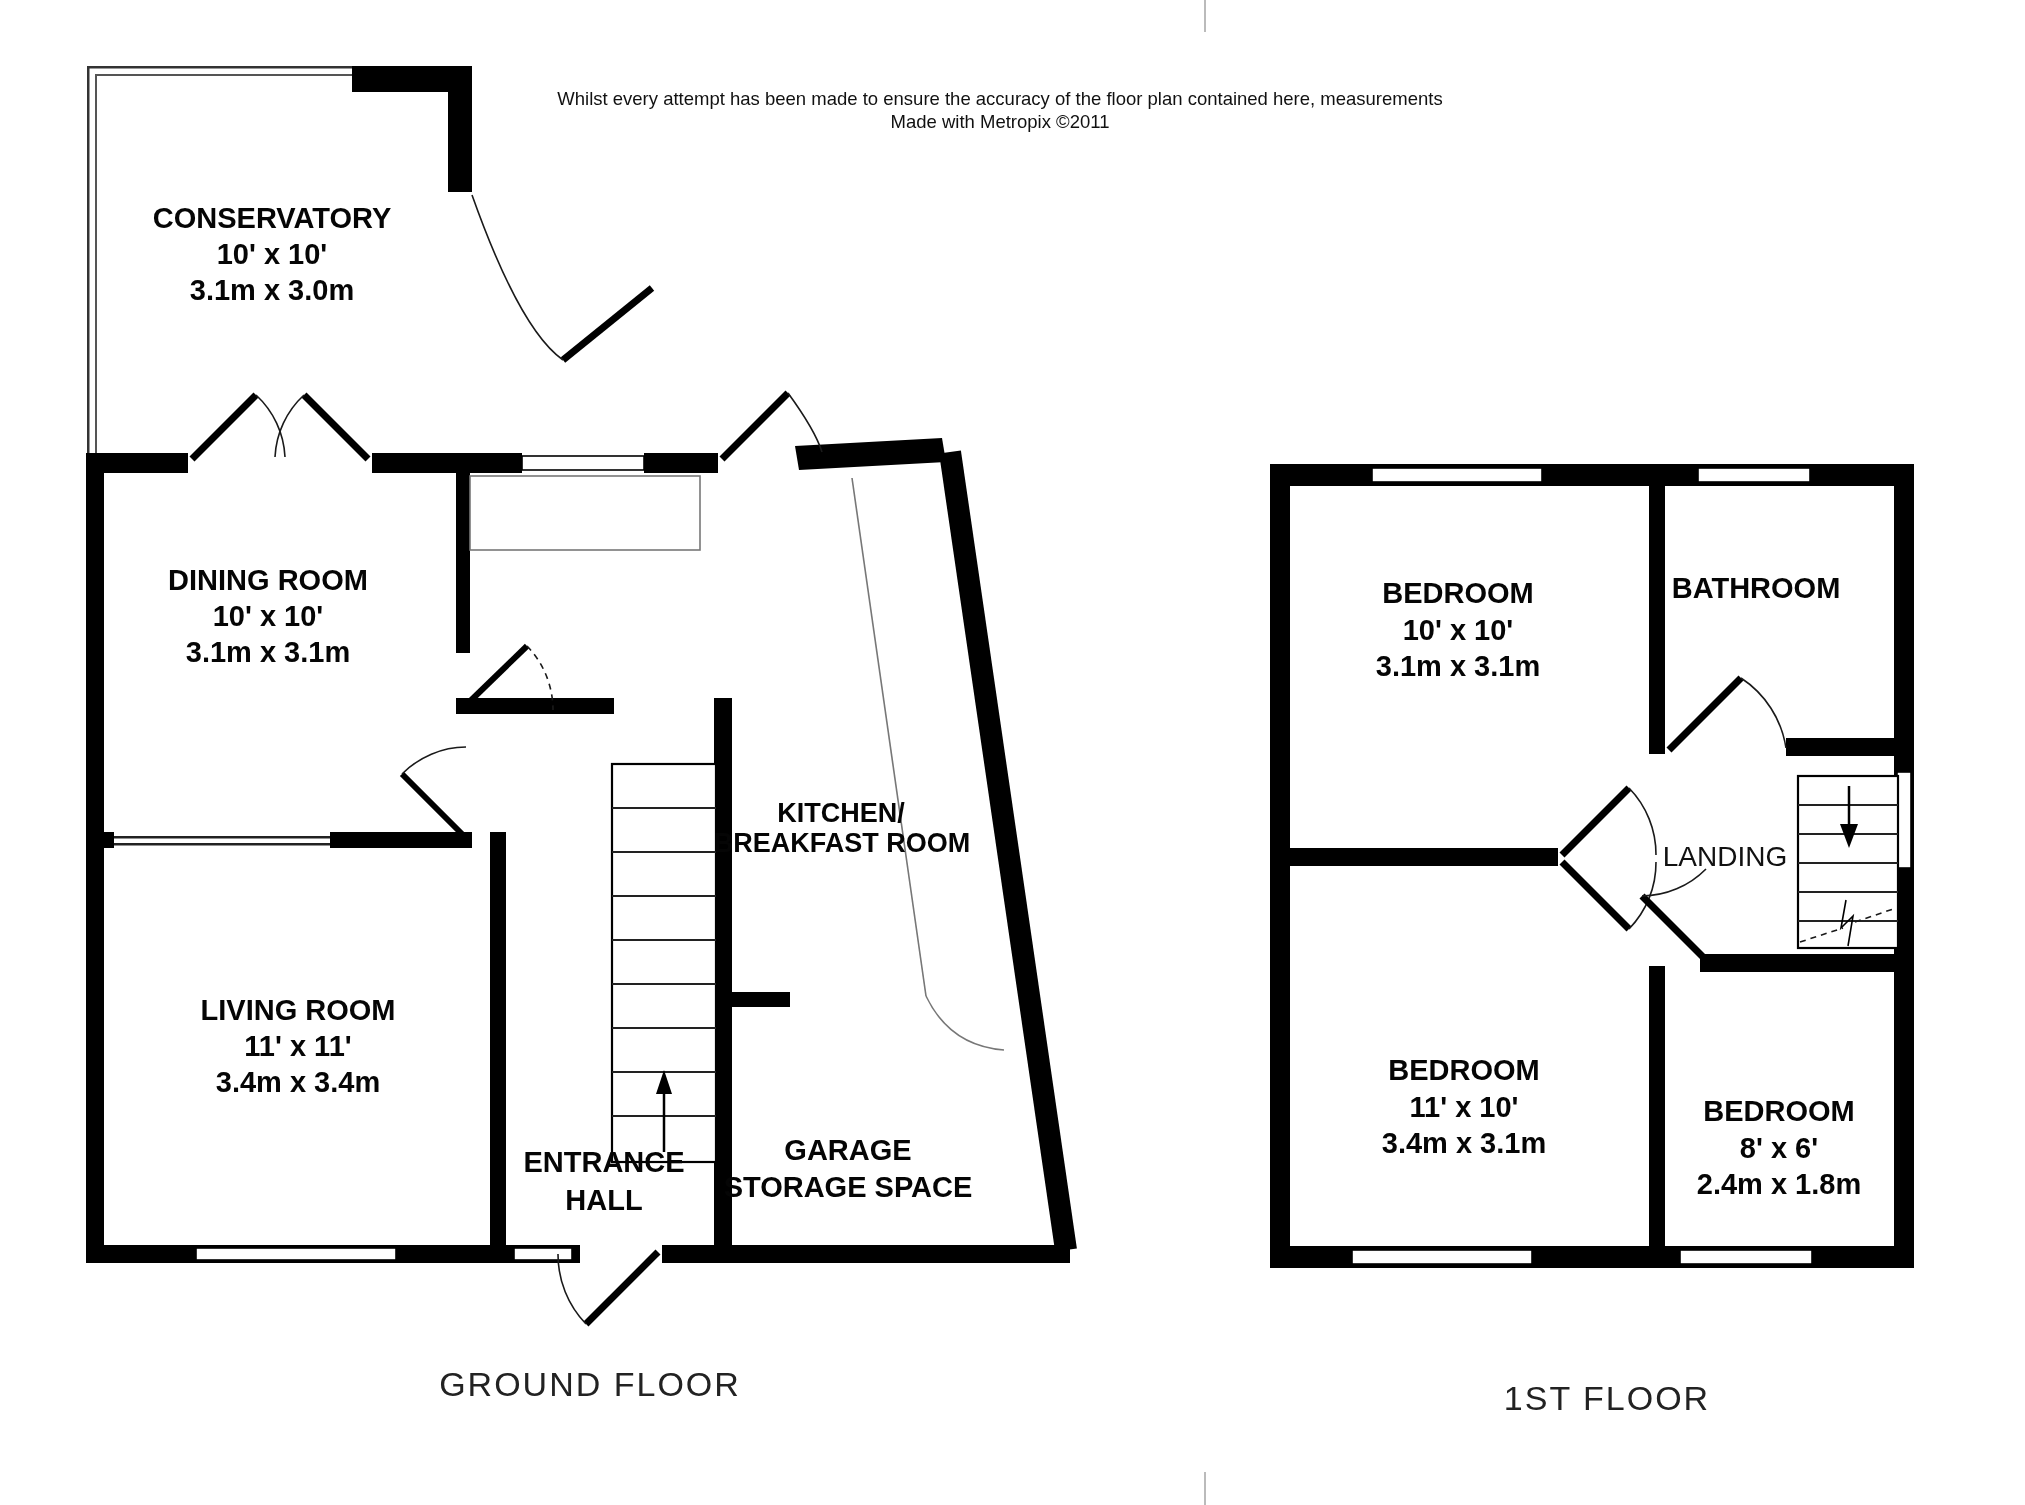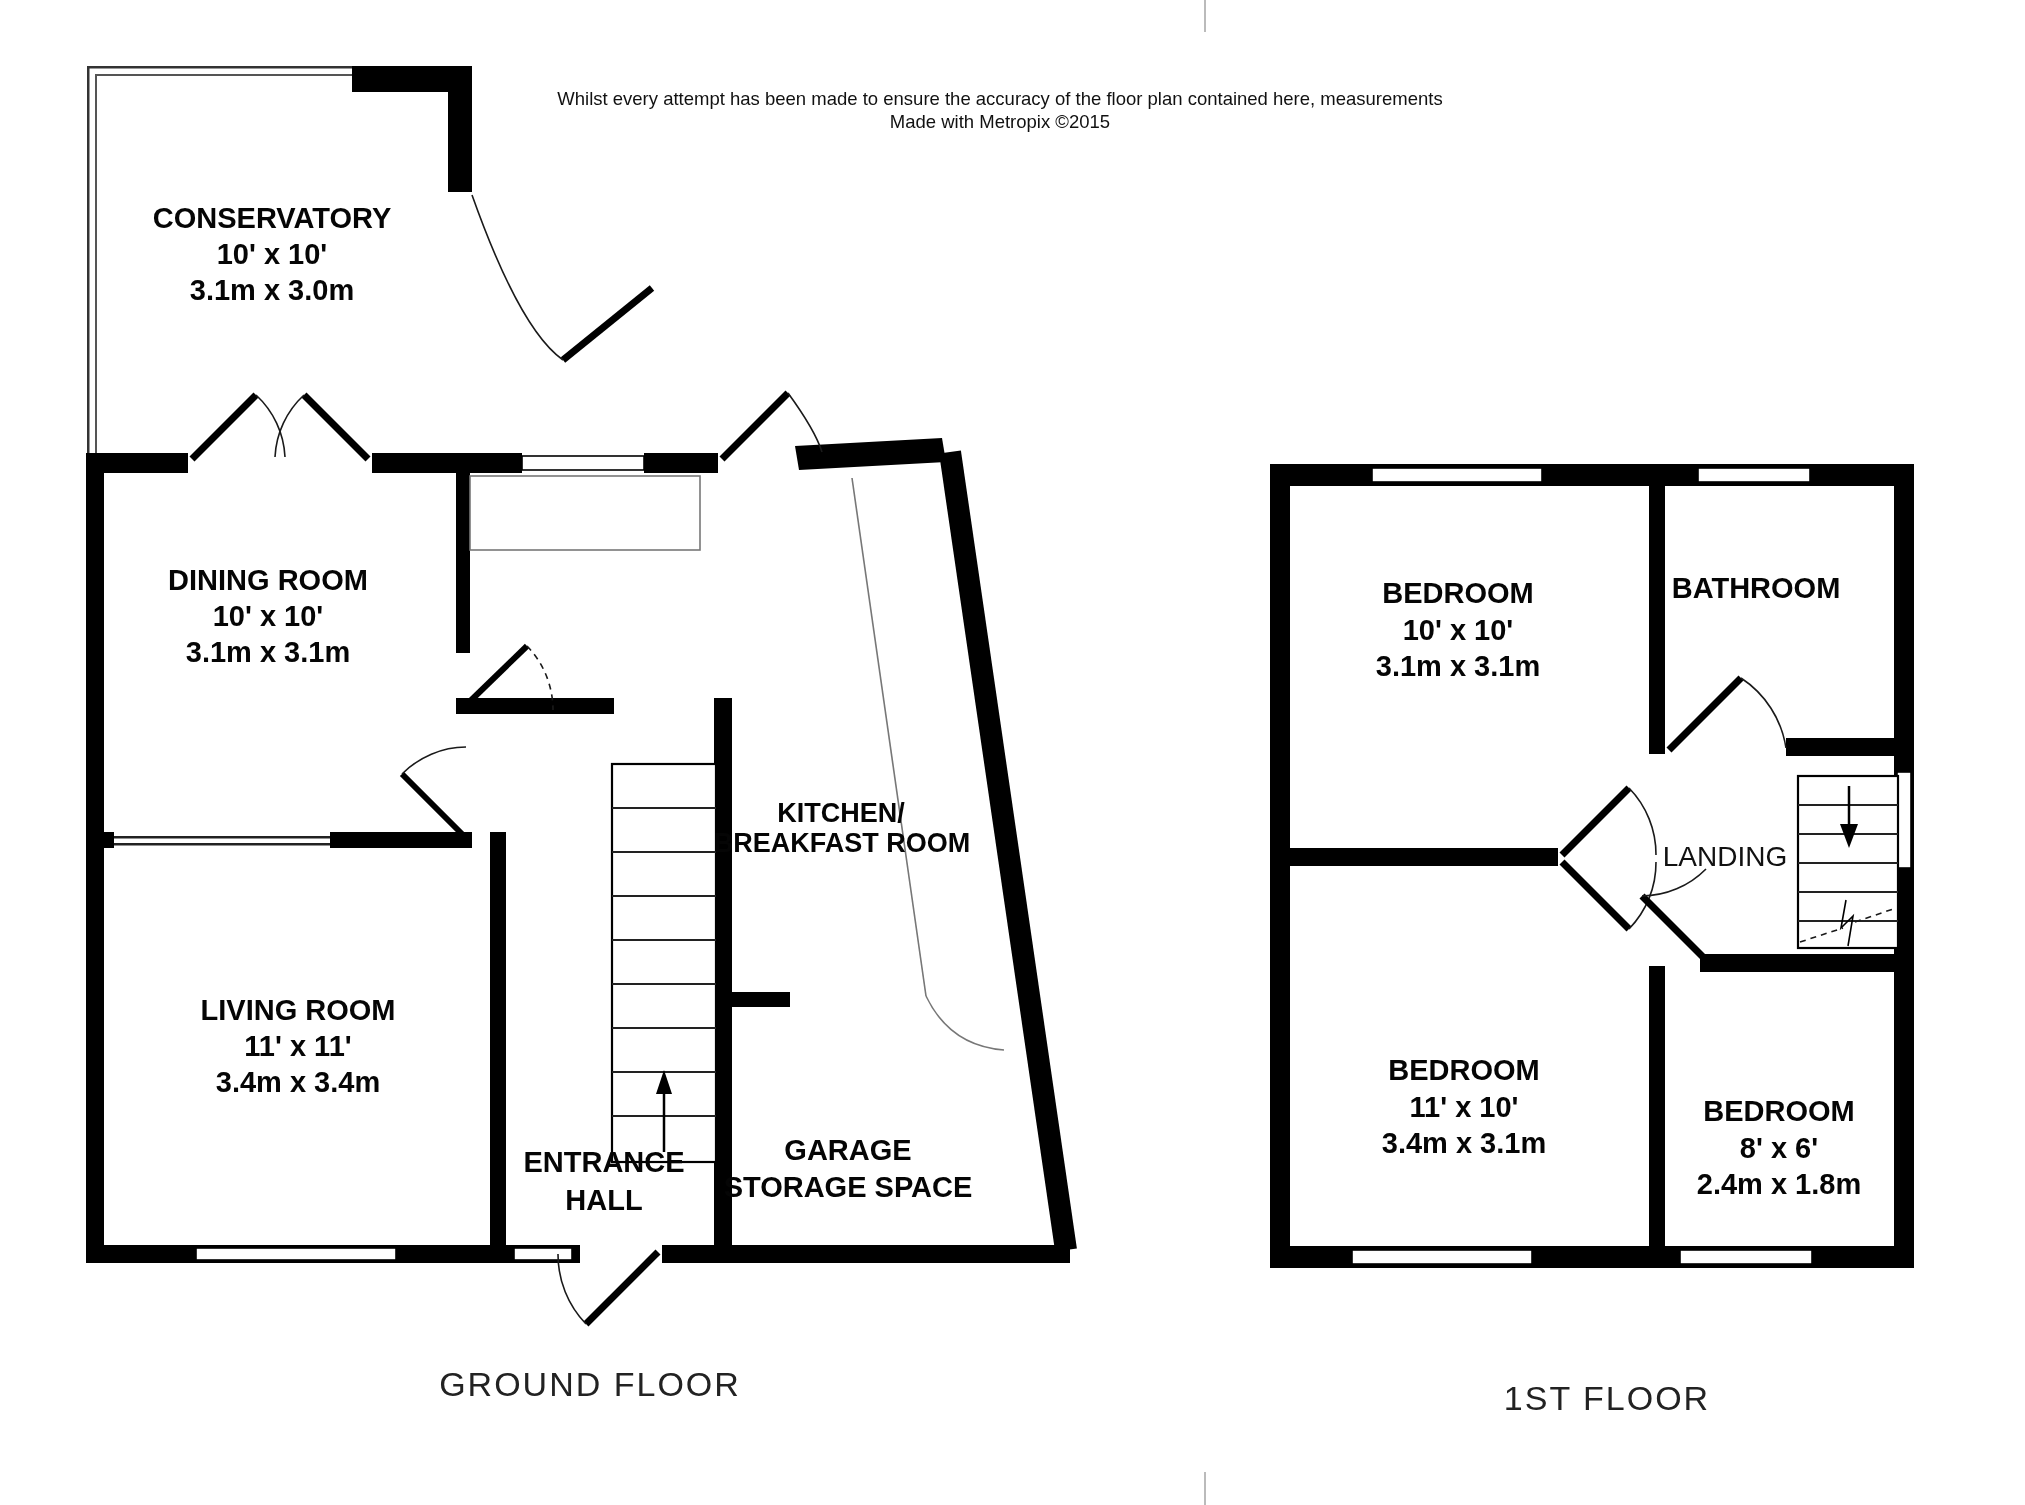--- a/index.html
+++ b/index.html
@@ -20,21 +20,21 @@
   .win{fill:#fff;stroke:#000;stroke-width:1.6;}
   .lite{stroke:#777;stroke-width:1.6;fill:none;}
 </style>
 </head>
 <body>
 
 <div class="canvas">
 
   <div class="disclaimer">
     <div>Whilst every attempt has been made to ensure the accuracy of the floor plan contained here, measurements</div>
-    <div>Made with Metropix ©2015</div>
+    <div>Made with Metropix ©2011</div>
   </div>
 
   <svg width="2025" height="1505" viewBox="0 0 2025 1505">
 
     <g>
       <rect x="1204" y="0" width="2" height="32" fill="#bbb"></rect>
       <rect x="1204" y="1472" width="2" height="33" fill="#bbb"></rect>
     </g>
 
     <g>

